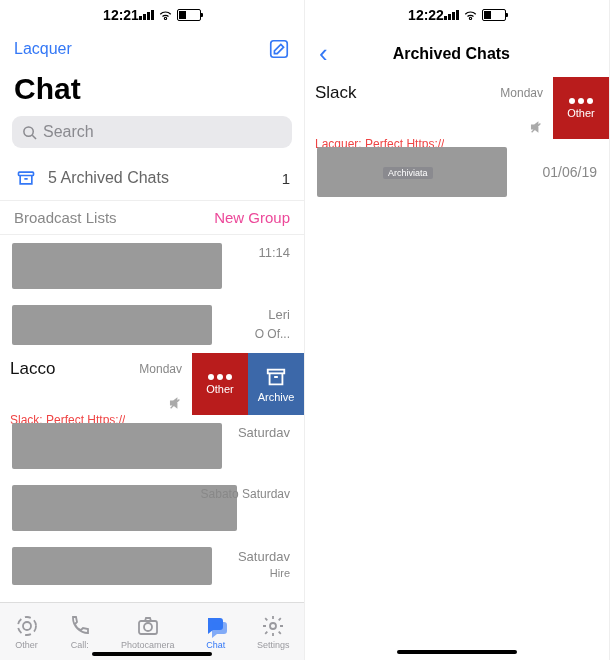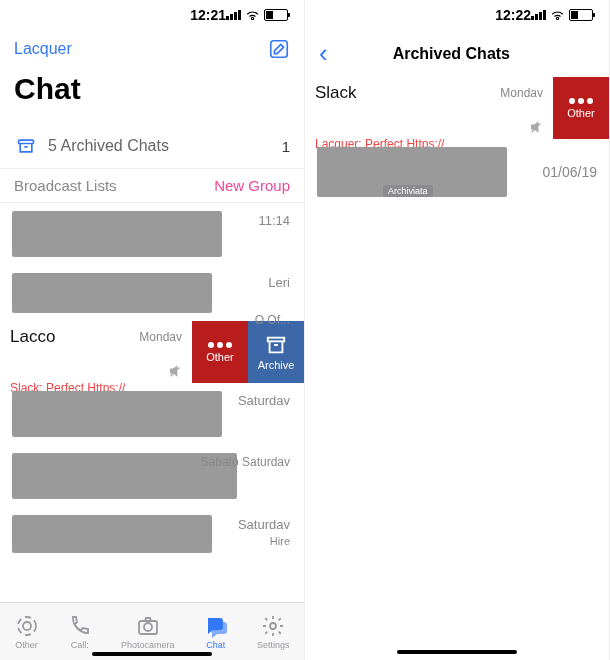--- a/index.html
+++ b/index.html
@@ -1,18 +1,18 @@
 <!DOCTYPE html>
 <html><head>
   <meta charset="utf-8">
   <style>
     * { margin: 0; padding: 0; box-sizing: border-box; font-family: -apple-system, BlinkMacSystemFont, "Segoe UI", sans-serif; }
     body { background: #fff; display: flex; width: 610px; height: 660px; }
     .screen { width: 305px; height: 660px; background: #fff; position: relative; overflow: hidden; border-right: 1px solid #eee; }
-    .status-bar { display: flex; justify-content: flex-end; align-items: center; padding: 6px 16px; height: 30px; font-size: 14px; font-weight: 600; }
+    .status-bar { display: flex; justify-content: center; align-items: center; padding: 6px 4px; height: 30px; font-size: 14px; font-weight: 600; }
     .status-bar .icons { display: flex; align-items: center; gap: 4px; }
     .signal-bars { display: flex; align-items: flex-end; gap: 1px; }
     .signal-bars span { width: 3px; background: #000; }
     .signal-bars span:nth-child(1){ height:4px; } .signal-bars span:nth-child(2){ height:6px; } .signal-bars span:nth-child(3){ height:8px; } .signal-bars span:nth-child(4){ height:10px; }
     .wifi-ic { width: 15px; height: 12px; }
     .bat-ic { width: 24px; height: 12px; border: 1px solid #000; border-radius: 2px; position: relative; }
     .bat-ic::after { content: ''; position: absolute; right: -3px; top: 3px; width: 2px; height: 4px; background: #000; border-radius: 0 1px 1px 0; }
     .bat-lvl { position: absolute; left: 1px; top: 1px; height: 8px; width: 30%; background: #000; }
 
     .nav-bar { display: flex; justify-content: space-between; align-items: center; padding: 8px 14px; font-size: 16px; color: #3478f6; }
@@ -89,20 +89,27 @@
   <div class="nav-bar">
     <span>Lacquer</span>
     <svg class="compose-icon" viewBox="0 0 24 24" fill="none" stroke="#3478f6" stroke-width="1.8">
         <rect x="3" y="3" width="18" height="18" rx="3"></rect>
         <path d="M14 7l3 3-7 7H7v-3l7-7z"></path>
       </svg>
   </div>
 
   <div class="title">Chat</div>
 
+  <div class="search-box">
+    <svg width="15" height="15" viewBox="0 0 16 16" fill="none" stroke="#8a8a8f" stroke-width="1.6">
+        <circle cx="7" cy="7" r="5"></circle>
+        <path d="M11 11l4 4"></path>
+      </svg>
+    <span>Search</span>
+  </div>
 
   <div class="archived-row">
     <div class="arch-icon-wrap">
       <svg width="20" height="20" viewBox="0 0 24 24" fill="none" stroke="#3478f6" stroke-width="2">
           <rect x="3" y="5" width="18" height="4" rx="1"></rect>
           <path d="M5 9v10h14V9M10 13h4"></path>
         </svg>
     </div>
     <span class="arch-label">5 Archived Chats</span>
     <span class="arch-count">1</span>
@@ -114,21 +121,21 @@
   </div>
 
   <div class="chat-row">
     <div class="redact redact-lg"></div>
     <span class="chat-time">11:14</span>
   </div>
 
   <div class="chat-row" style="min-height:48px;">
     <div class="redact redact-md"></div>
     <span class="chat-time">Leri</span>
-    <span style="position:absolute;right:14px;top:30px;font-size:12px;color:#888;margin-top:18px;">O Of...</span>
+    <span style="position:absolute;right:14px;top:30px;font-size:12px;color:#888;">O Of...</span>
   </div>
 
   <div class="swipe-actions">
     <div class="swipe-main">
       <div class="swipe-meta">
         <span class="chat-name">Lacco</span>
         <span>Mondav</span>
       </div>
       <div class="swipe-meta">
         <span class="chat-preview">Slack: Perfect Https://</span>
@@ -254,17 +261,17 @@
           <span></span>
           <span></span>
         </div>
       <span>Other</span>
     </div>
   </div>
 
   <div class="chat-row" style="min-height:60px;">
     <div class="redact redact-arch"></div>
     <span class="arch-date">01/06/19</span>
-    <span class="archiviata-badge" style="position:absolute;left:70px;top:46px;">Archiviata</span>
+    <span class="archiviata-badge" style="position:absolute;left:70px;top:28px;">Archiviata</span>
   </div>
 
   <div class="home-ind" style="bottom:6px;"></div>
 </div>
 
 </body></html>

